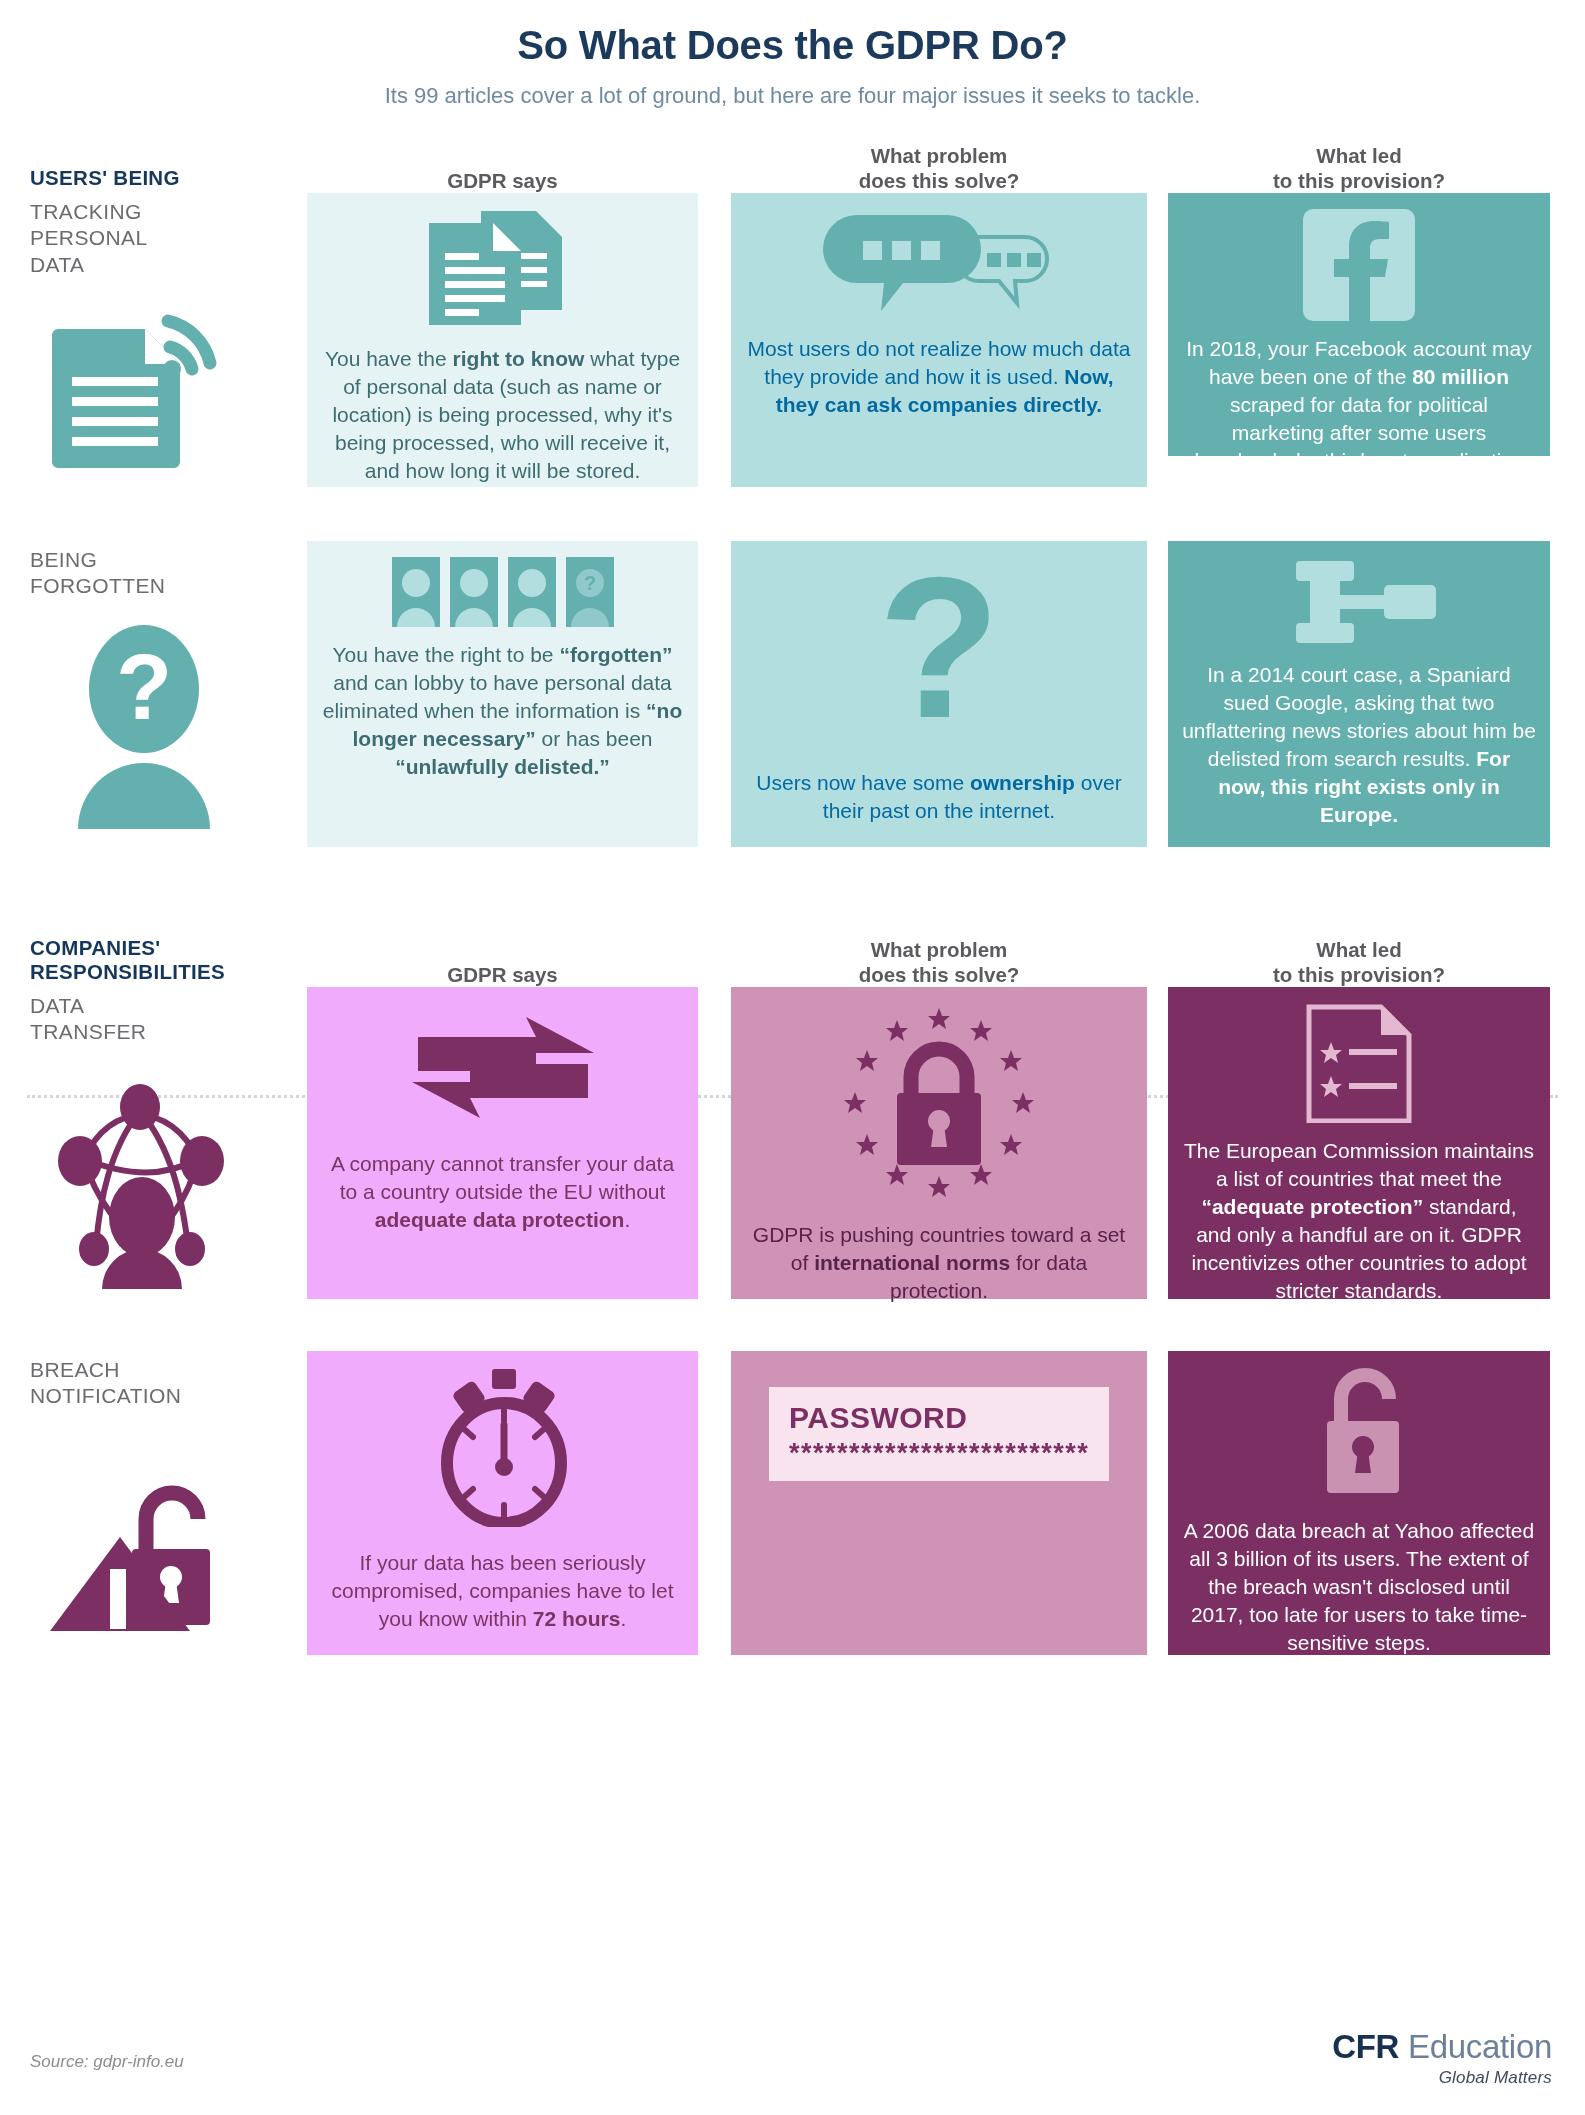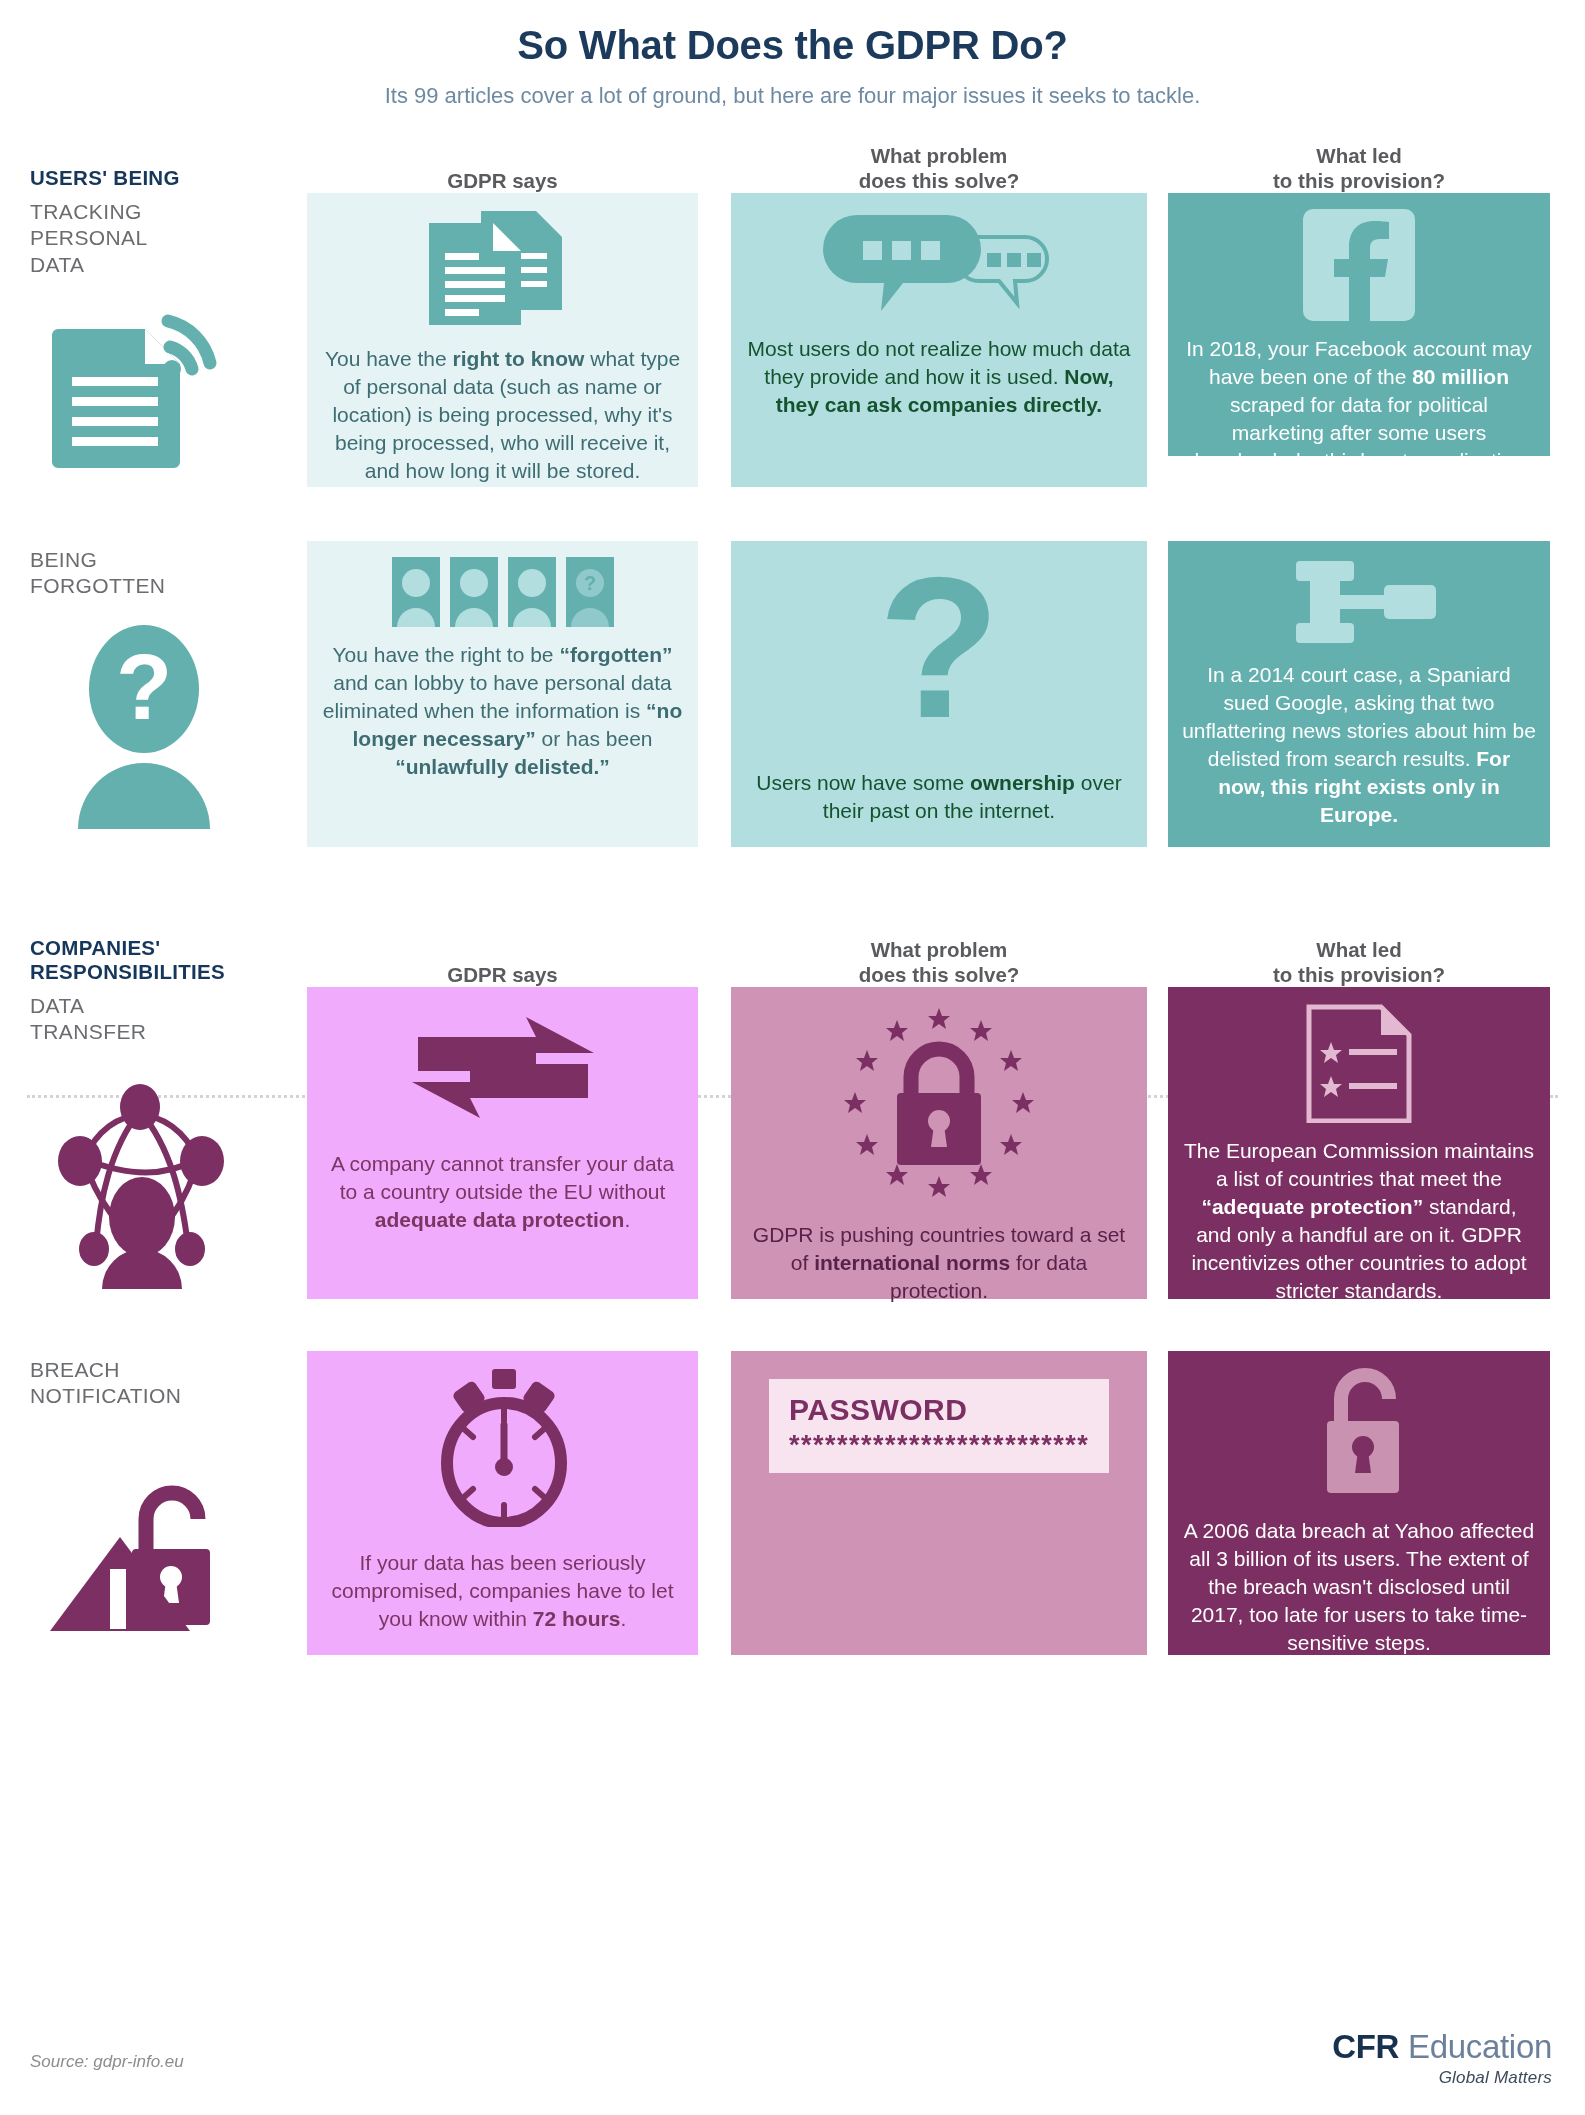--- a/index.html
+++ b/index.html
@@ -93,21 +93,21 @@
   .card p {
     text-align: center;
     font-size: 21px;
     line-height: 1.33;
     margin-top: 14px;
   }
   .card p b { font-weight: 700; }
 
   
   .teal-light  { background: #e5f3f4; color: #3d6d72; }
-  .teal-mid    { background: #b2dee0; color: #14532d; }
+  .teal-mid    { background: #b2dee0; color: #0369a1; }
   .teal-dark   { background: #63b0ae; color: #ffffff; }
 
   
   .plum-light  { background: #f0abfc; color: #7b3563; }
   .plum-mid    { background: #ce93b5; color: #59224a; }
   .plum-dark   { background: #7b2f63; color: #ffffff; }
 
   
   .divider {
     position: absolute;
@@ -458,21 +458,21 @@
             <line x1="116" y1="130" x2="107" y2="122"></line>
           </g>
           <line x1="76" y1="58" x2="76" y2="98" stroke="#7b2f63" stroke-width="7" stroke-linecap="round"></line>
           <circle cx="76" cy="100" r="9" fill="#7b2f63"></circle>
         </svg>
       </div>
       <p style="margin-top:22px;">If your data has been seriously compromised, companies have to let you know within <b>72 hours</b>.</p>
     </div>
 
     <div class="card c2 plum-mid" style="height:304px;">
-      <div class="art" style="margin-top:12px;align-items:center;">
+      <div class="art" style="margin-top:20px;align-items:center;">
         <div style="background:#f7e4ee;width:340px;padding:14px 20px 16px;">
           <div style="font-size:30px;font-weight:700;color:#7b2f63;letter-spacing:0.5px;text-align:left;">PASSWORD</div>
           <div style="font-size:27px;font-weight:700;color:#7b2f63;letter-spacing:1.5px;text-align:left;line-height:0.9;margin-top:6px;overflow:hidden;white-space:nowrap;">**************************</div>
         </div>
       </div>
     </div>
 
     <div class="card c3 plum-dark" style="height:304px;">
       <div class="art">
         <svg width="116" height="136" viewBox="0 0 116 136">

